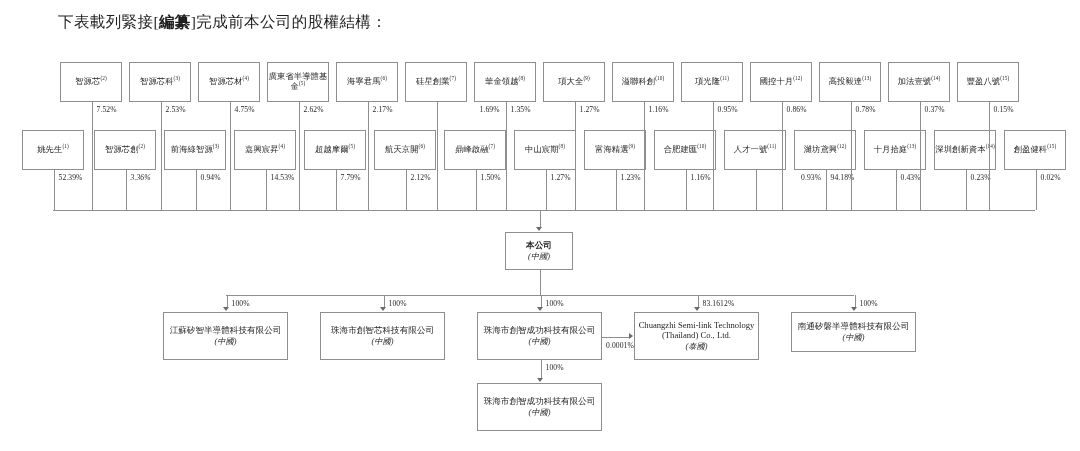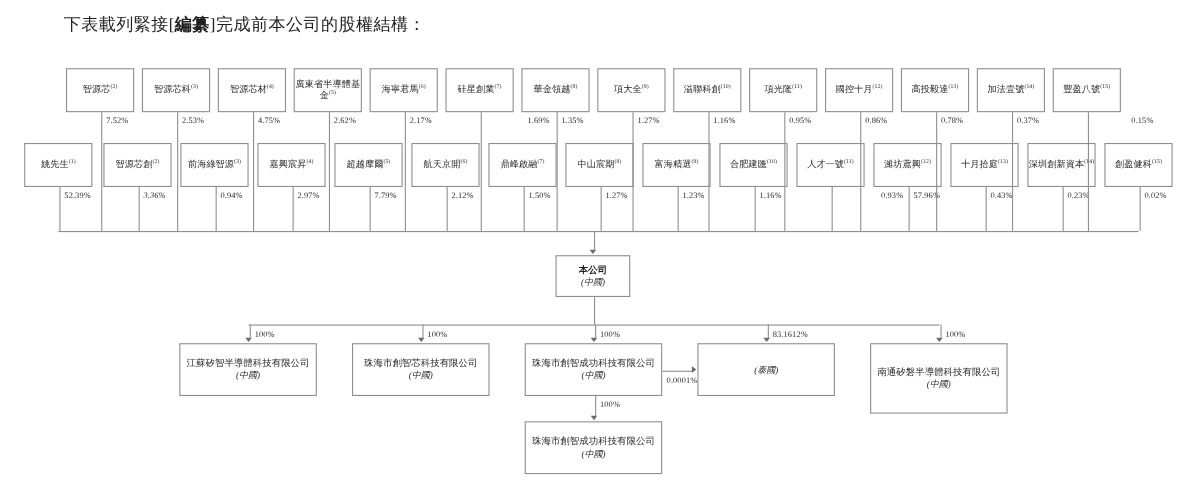--- a/index.html
+++ b/index.html
@@ -171,37 +171,37 @@
         <div class="nm">高投毅達<sup>(13)</sup></div>
       </div>
       <div class="pct" style="left:855.5px;top:105px;">0.78%</div>
       <div class="box sh" style="left:888px;top:62px;width:62px;height:40px;">
         <div class="nm">加法壹號<sup>(14)</sup></div>
       </div>
       <div class="pct" style="left:924.5px;top:105px;">0.37%</div>
       <div class="box sh" style="left:957px;top:62px;width:62px;height:40px;">
         <div class="nm">豐盈八號<sup>(15)</sup></div>
       </div>
-      <div class="pct" style="left:993.5px;top:105px;margin-left:35px;">0.15%</div>
+      <div class="pct" style="left:993.5px;top:105px;">0.15%</div>
       <div class="box sh" style="left:22px;top:130px;width:62px;height:40px;">
         <div class="nm">姚先生<sup>(1)</sup></div>
       </div>
       <div class="pct" style="left:58.5px;top:173px;">52.39%</div>
       <div class="box sh" style="left:94px;top:130px;width:62px;height:40px;">
         <div class="nm">智源芯創<sup>(2)</sup></div>
       </div>
       <div class="pct" style="left:130.5px;top:173px;font-style:italic;">3.36%</div>
       <div class="box sh" style="left:164px;top:130px;width:62px;height:40px;">
         <div class="nm">前海綠智源<sup>(3)</sup></div>
       </div>
       <div class="pct" style="left:200.5px;top:173px;">0.94%</div>
       <div class="box sh" style="left:234px;top:130px;width:62px;height:40px;">
         <div class="nm">嘉興宸昇<sup>(4)</sup></div>
       </div>
-      <div class="pct" style="left:270.5px;top:173px;">2.97%</div>
+      <div class="pct" style="left:270.5px;top:173px;">14.53%</div>
       <div class="box sh" style="left:304px;top:130px;width:62px;height:40px;">
         <div class="nm">超越摩爾<sup>(5)</sup></div>
       </div>
       <div class="pct" style="left:340.5px;top:173px;">7.79%</div>
       <div class="box sh" style="left:374px;top:130px;width:62px;height:40px;">
         <div class="nm">航天京開<sup>(6)</sup></div>
       </div>
       <div class="pct" style="left:410.5px;top:173px;">2.12%</div>
       <div class="box sh" style="left:444px;top:130px;width:62px;height:40px;">
         <div class="nm">鼎峰啟融<sup>(7)</sup></div>
@@ -219,21 +219,21 @@
         <div class="nm">合肥建匯<sup>(10)</sup></div>
       </div>
       <div class="pct" style="left:690.5px;top:173px;">1.16%</div>
       <div class="box sh" style="left:724px;top:130px;width:62px;height:40px;">
         <div class="nm">人才一號<sup>(11)</sup></div>
       </div>
       <div class="pct" style="left:801px;top:173px;">0.93%</div>
       <div class="box sh" style="left:794px;top:130px;width:62px;height:40px;">
         <div class="nm">濰坊鳶興<sup>(12)</sup></div>
       </div>
-      <div class="pct" style="left:830.5px;top:173px;">57.96%</div>
+      <div class="pct" style="left:830.5px;top:173px;">94.18%</div>
       <div class="box sh" style="left:864px;top:130px;width:62px;height:40px;">
         <div class="nm">十月拾庭<sup>(13)</sup></div>
       </div>
       <div class="pct" style="left:900.5px;top:173px;">0.43%</div>
       <div class="box sh" style="left:934px;top:130px;width:62px;height:40px;">
         <div class="nm two">深圳創新資本<sup>(14)</sup></div>
       </div>
       <div class="pct" style="left:970.5px;top:173px;">0.23%</div>
       <div class="box sh" style="left:1004px;top:130px;width:62px;height:40px;">
         <div class="nm">創盈健科<sup>(15)</sup></div>
@@ -306,24 +306,25 @@
         <div class="cn wrap">珠海市創智芯科技有限公司</div>
         <div class="ju">(中國)</div>
       </div>
       <div class="pct" style="left:388.5px;top:299px;">100%</div>
       <div class="box co" style="left:477px;top:312px;width:125px;height:48px;">
         <div class="cn wrap">珠海市創智成功科技有限公司</div>
         <div class="ju">(中國)</div>
       </div>
       <div class="pct" style="left:545.5px;top:299px;">100%</div>
       <div class="box co" style="left:634px;top:312px;width:125px;height:48px;">
+        <div class="cn wrap">Chuangzhi Semi-link Technology (Thailand) Co., Ltd.</div>
         <div class="ju">(泰國)</div>
       </div>
       <div class="pct" style="left:702.5px;top:299px;">83.1612%</div>
-      <div class="box co" style="left:791px;top:312px;width:125px;height:64px;">
+      <div class="box co" style="left:791px;top:312px;width:125px;height:40px;">
         <div class="cn wrap">南通矽磐半導體科技有限公司</div>
         <div class="ju">(中國)</div>
       </div>
       <div class="pct" style="left:859.5px;top:299px;">100%</div>
       <div class="pct" style="left:606px;top:340.5px;">0.0001%</div>
       <div class="pct" style="left:545.5px;top:363px;">100%</div>
     </div>
 
   <div class="box co" id="bottom-box" style="left:477px; top:383px; width:125px; height:48px;">
     <div class="cn">珠海市創智成功科技有限公司</div>

